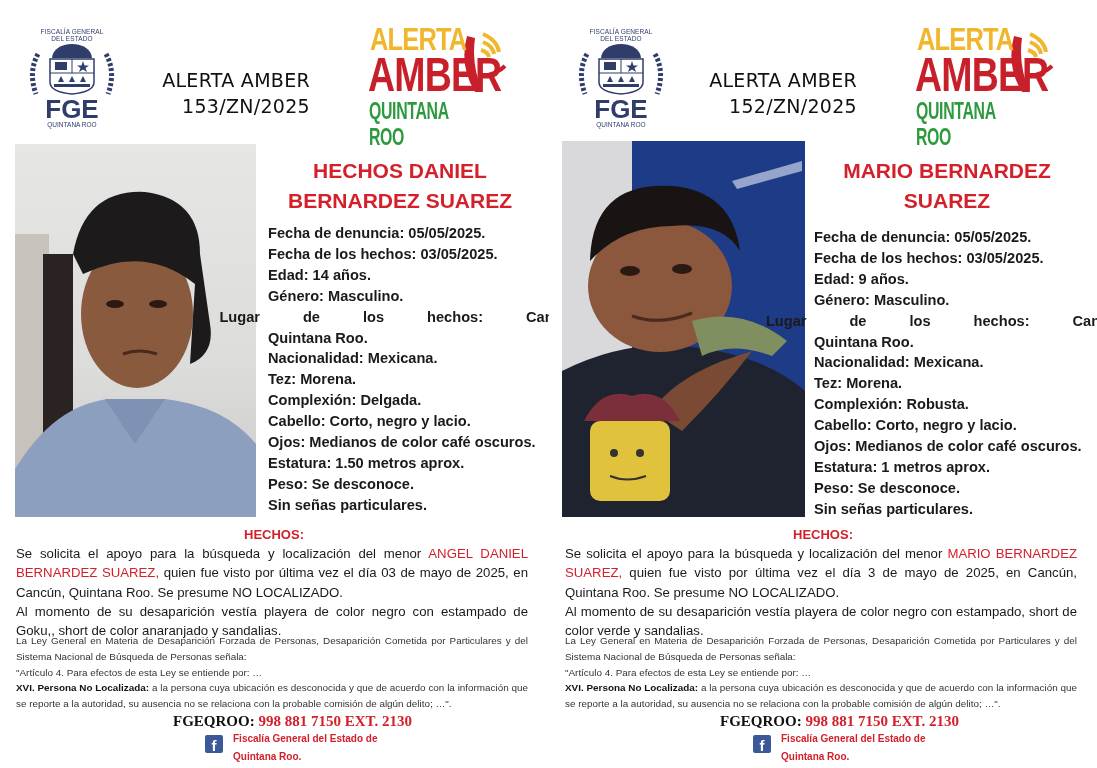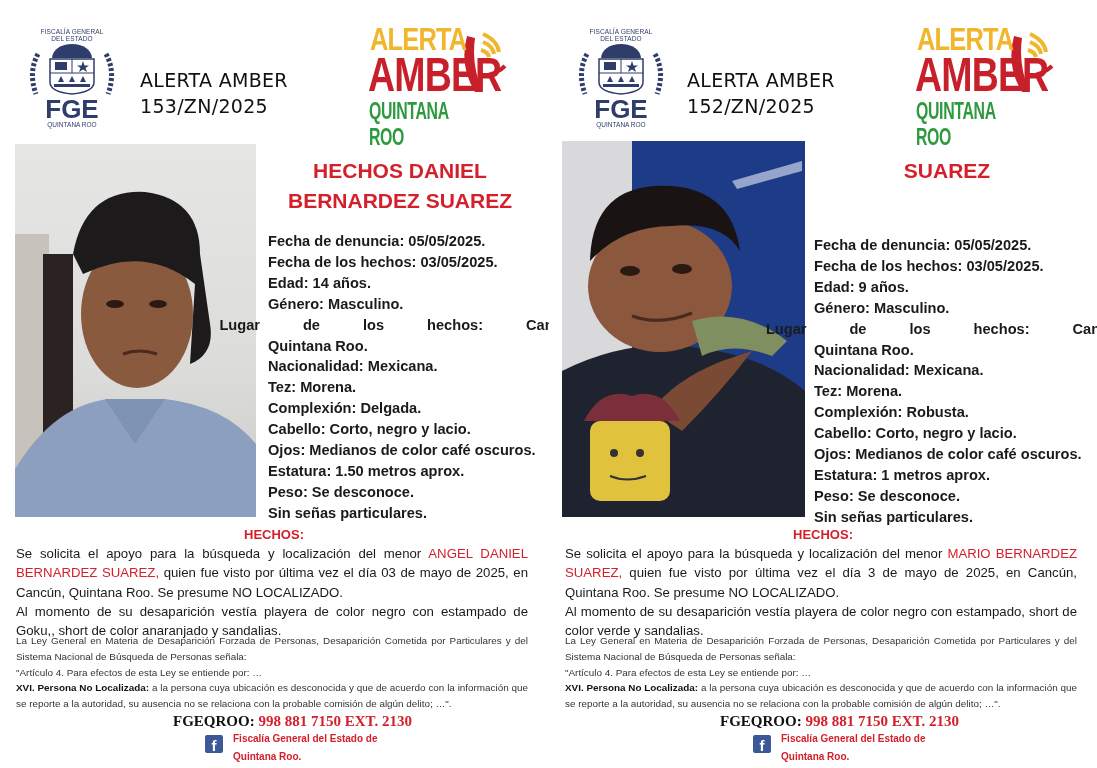--- a/index.html
+++ b/index.html
@@ -7,35 +7,35 @@
   body { font-family: "Liberation Sans", sans-serif; color: #111; position: relative; }
   .poster { position: absolute; top: 0; width: 548px; height: 768px; background: #fff; }
   .poster.left { left: 0; }
   .poster.right { left: 549px; }
 
   .fge-logo { position: absolute; top: 28px; width: 100px; height: 112px; }
   .fge-logo .caption-top { font-size: 6.5px; color: #2f3d6b; text-align: center; line-height: 7px; letter-spacing: 0.1px; }
   .fge-logo .caption-bottom { font-size: 6.5px; color: #2f3d6b; text-align: center; margin-top: 1px; }
   .fge-logo svg { display: block; margin: 0 auto; }
 
-  .alert-title { position: absolute; top: 67px; width: 170px; text-align: left;
+  .alert-title { position: absolute; top: 67px; width: 170px; text-align: right;
     font-family: "DejaVu Sans", sans-serif; font-size: 19px; line-height: 26px; color: #111; letter-spacing: 0.3px; }
 
   .amber-logo { position: absolute; top: 24px; width: 150px; height: 108px; }
   .amber-logo .w1 { position: absolute; left: 4px; top: 0px; font-family: "Liberation Sans", sans-serif; font-weight: bold;
     font-size: 31px; color: #f0b62c; transform: scaleX(0.82); transform-origin: left; letter-spacing: -1px; line-height: 32px; }
   .amber-logo .w2 { position: absolute; left: 2px; top: 27px; font-family: "Liberation Sans", sans-serif; font-weight: bold;
     font-size: 48px; color: #c8202b; transform: scaleX(0.78); transform-origin: left; letter-spacing: -1px; line-height: 48px; }
   .amber-logo .w3 { position: absolute; left: 3px; top: 74px; font-family: "Liberation Sans", sans-serif; font-weight: bold;
     font-size: 24px; color: #2e9a3f; transform: scaleX(0.66); transform-origin: left; letter-spacing: -0.5px; line-height: 26px; }
   .amber-logo svg { position: absolute; left: 95px; top: 2px; }
 
   .photo { position: absolute; overflow: hidden; }
   .name { position: absolute; color: #d4202b; font-weight: bold; font-size: 21px; line-height: 30px; text-align: center; }
-  .details { position: absolute; font-weight: bold; font-size: 14.6px; line-height: 20.9px; color: #1a1a1a; margin-top: 8px; }
+  .details { position: absolute; font-weight: bold; font-size: 14.6px; line-height: 20.9px; color: #1a1a1a; }
   .details .row { white-space: nowrap; }
   .details .justified { display: flex; justify-content: center; gap: 43px; }
 
   .hechos-title { position: absolute; left: 0; width: 548px; text-align: center; color: #d4202b; font-weight: bold; font-size: 13px; }
   .hechos { position: absolute; left: 16px; width: 512px; font-weight: normal; font-size: 13.2px; line-height: 19.3px; text-align: justify; color: #1a1a1a; }
   .hechos .red { color: #d4202b; }
   .legal { position: absolute; left: 16px; width: 512px; font-size: 9.9px; line-height: 15.8px; text-align: justify; color: #333; }
   .legal b { color: #111; }
 
   .contact { position: absolute; font-family: "Liberation Serif", serif; font-weight: bold; font-size: 15px; color: #111; }
@@ -208,20 +208,21 @@
       <path d="M90 270 Q110 240 160 220 L190 210 Q160 250 120 290 Z" fill="#7a4a34"></path>
       <rect x="28" y="280" width="80" height="80" rx="10" fill="#e0c23c"></rect>
       <path d="M22 280 Q40 245 70 255 Q100 245 118 280 Z" fill="#7a2f3a"></path>
       <circle cx="52" cy="312" r="4" fill="#333"></circle>
       <circle cx="78" cy="312" r="4" fill="#333"></circle>
       <path d="M48 335 Q65 342 84 335" stroke="#333" stroke-width="2" fill="none"></path>
     </svg>
   </div>
 
   <div class="name" style="left:258px; top:156px; width:280px;">
+    <div>MARIO BERNARDEZ</div>
     <div>SUAREZ</div>
   </div>
 
   <div class="details" style="left:265px; top:227px; width:268px;">
     <div class="row">Fecha de denuncia: 05/05/2025.</div>
     <div class="row">Fecha de los hechos: 03/05/2025.</div>
     <div class="row">Edad: 9 años.</div>
     <div class="row">Género: Masculino.</div>
     <div class="row justified">
       <span>Lugar</span>

